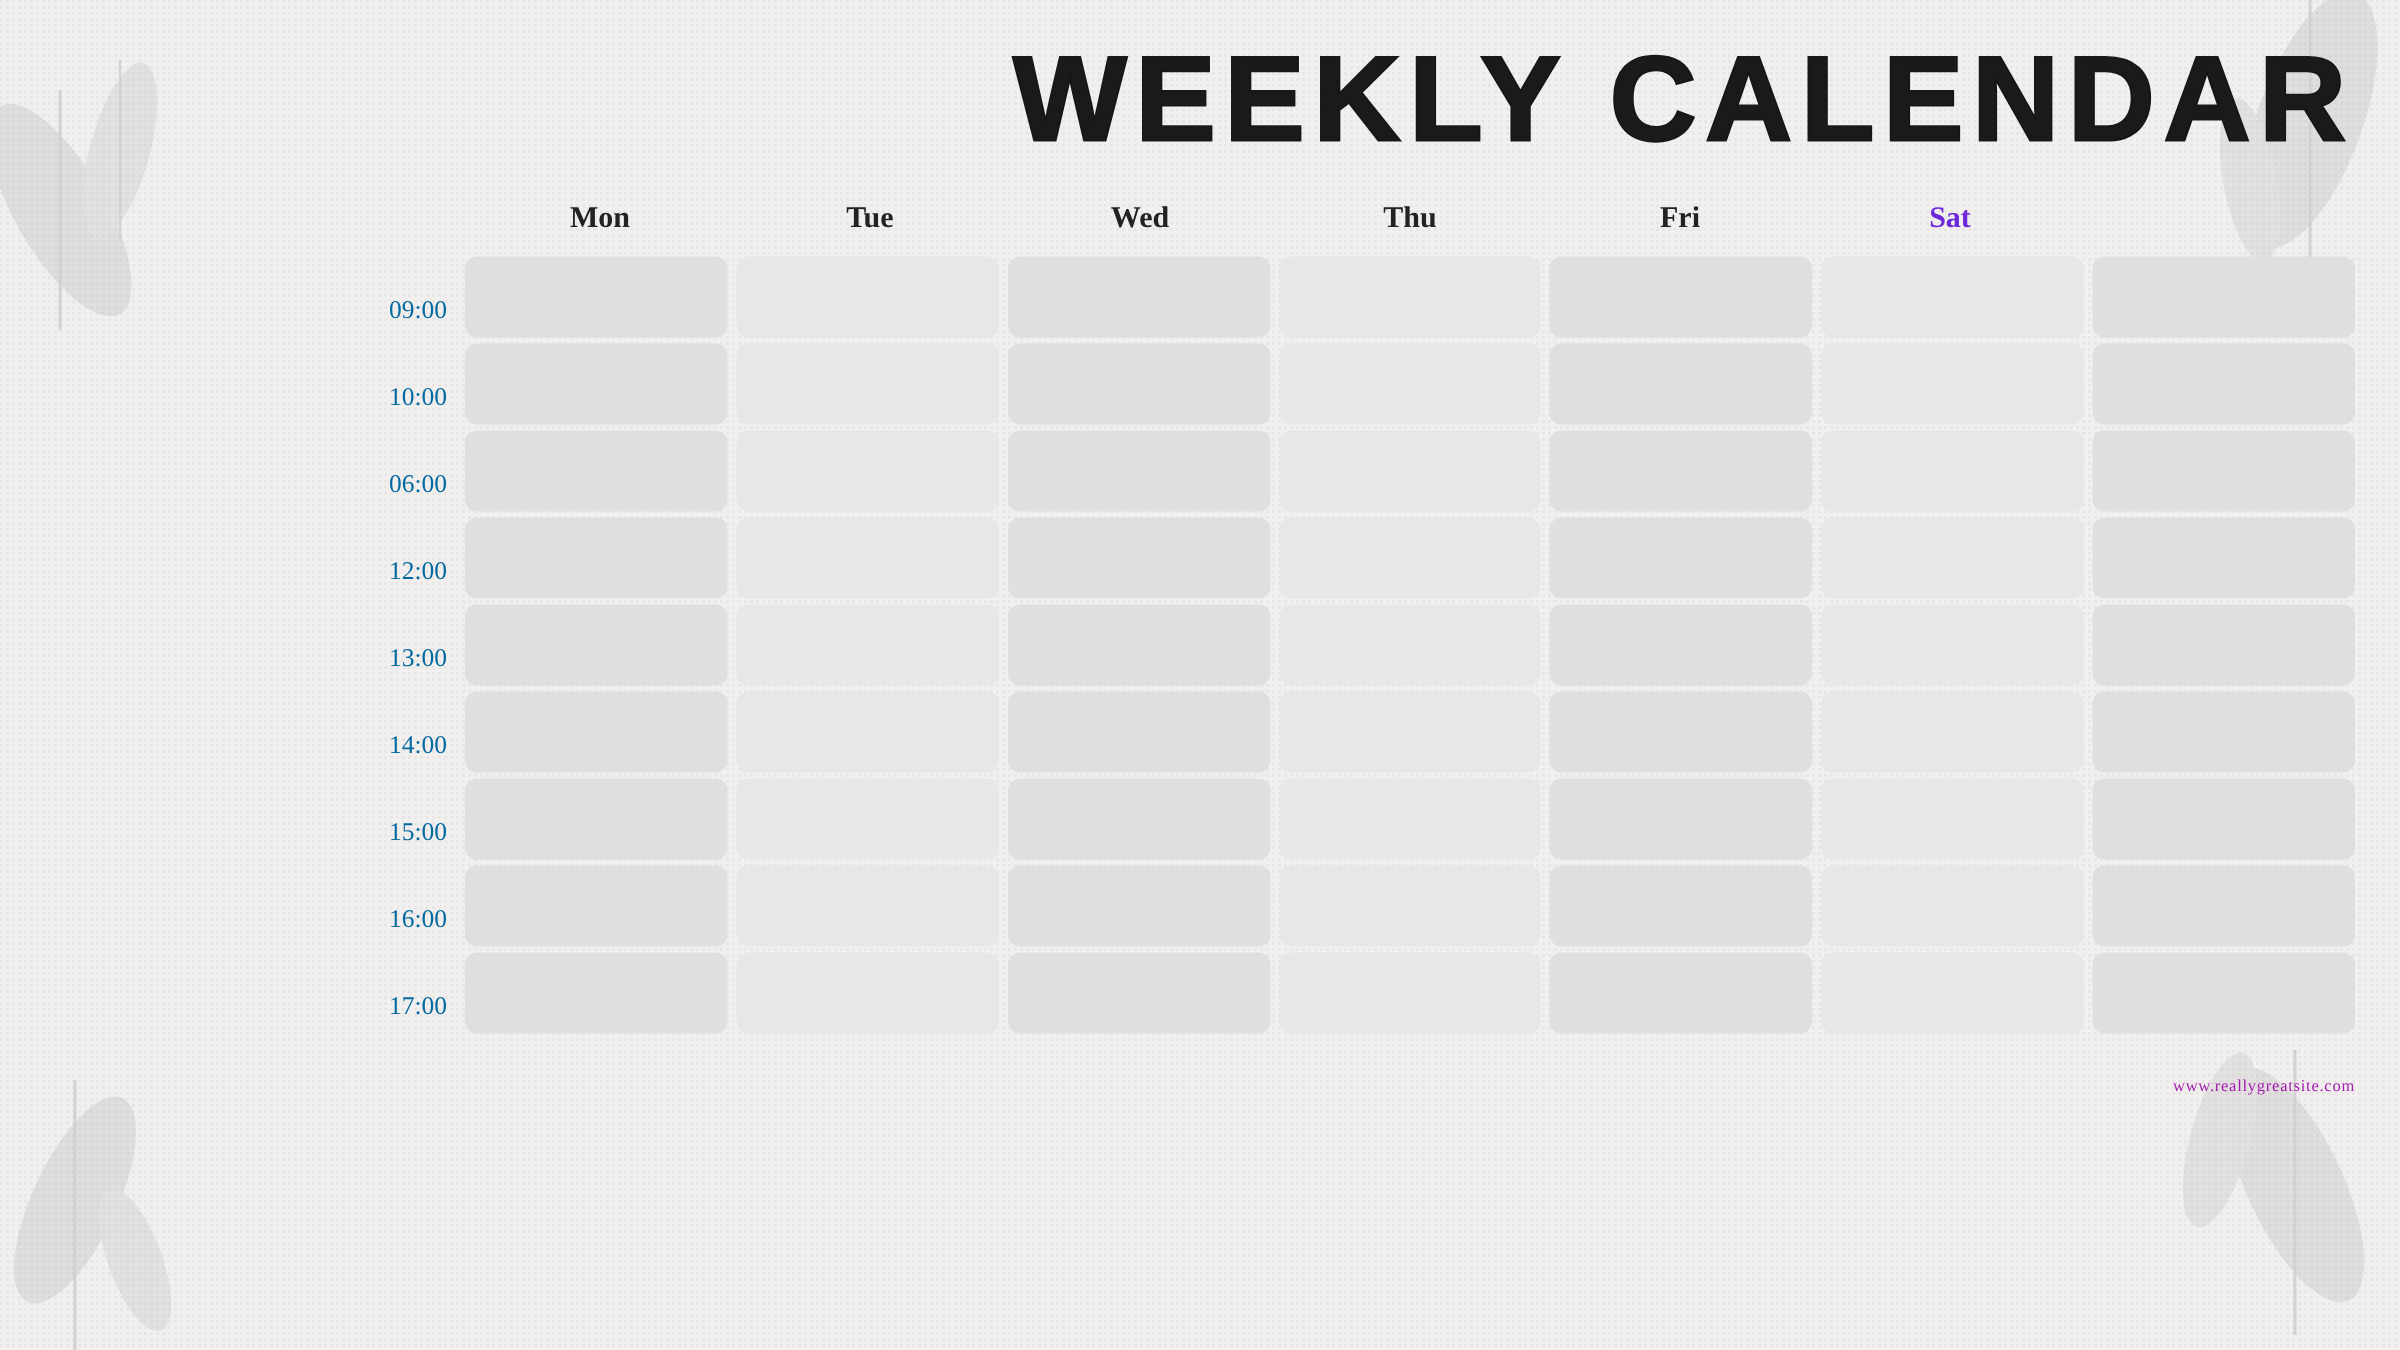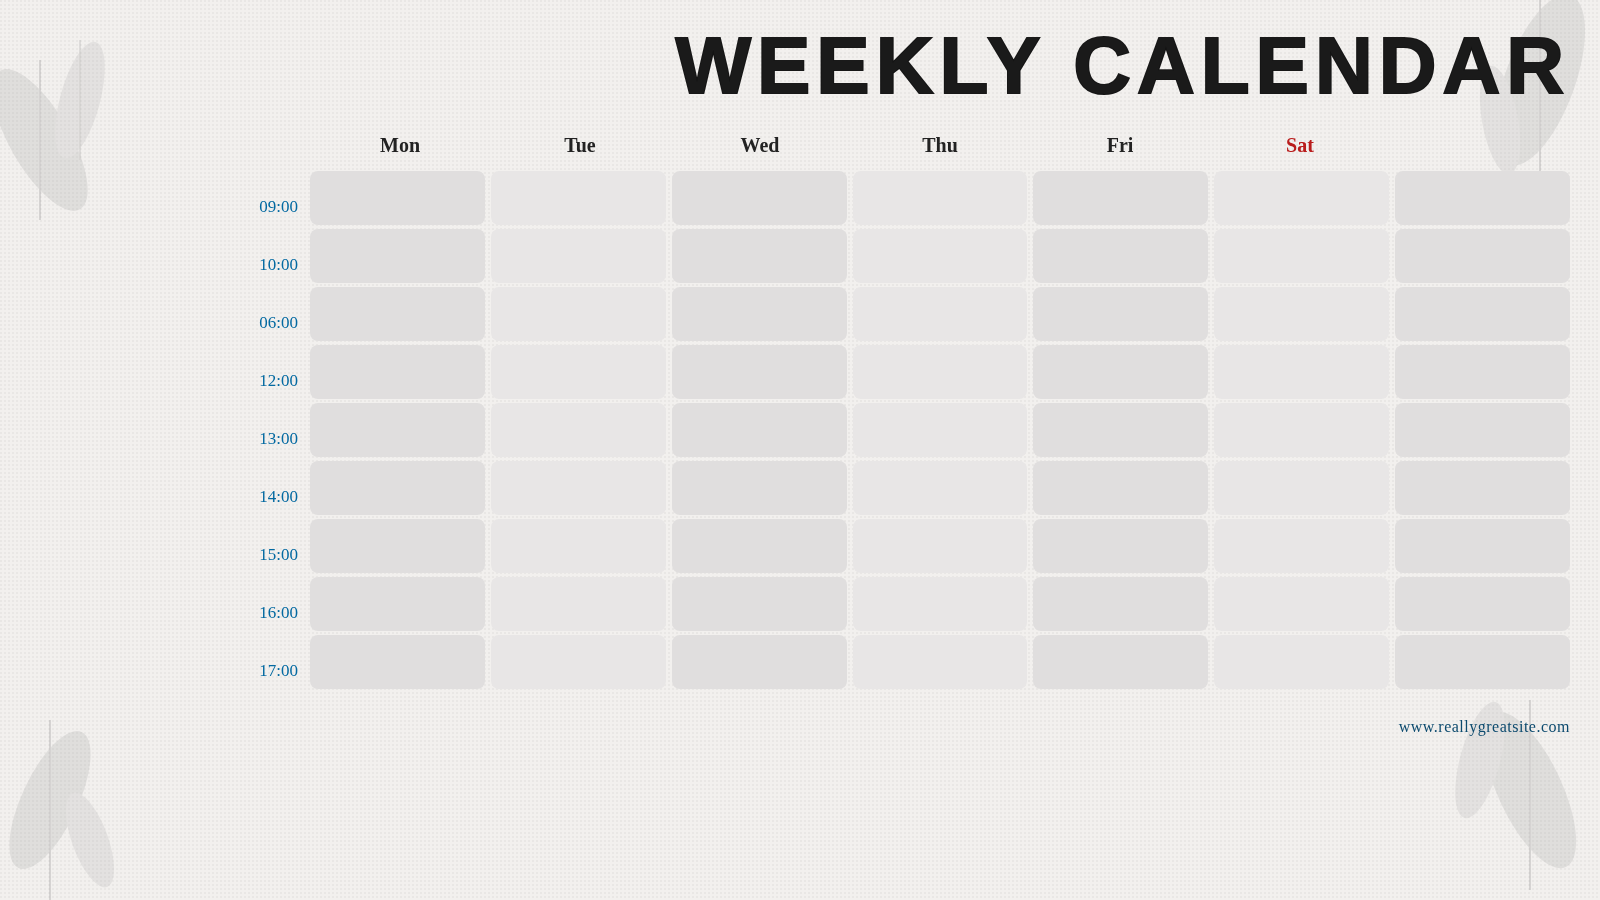--- a/index.html
+++ b/index.html
@@ -91,21 +91,21 @@
     .day-header {
       text-align: center;
       font-size: 20px;
       font-weight: 600;
       font-family: 'Georgia', serif;
       color: #222;
       padding: 4px 0 8px 0;
     }
 
     .day-header.weekend {
-      color: #b91c1c;
+      color: #6d28d9;
     }
 
     .time-slots {
       display: flex;
       flex-direction: column;
       gap: 4px;
     }
 
     .time-row {
       display: grid;
@@ -120,22 +120,22 @@
       height: 54px;
     }
 
     
     .slot.lighter {
       background-color: #e8e6e6;
     }
 
     .footer-url {
       margin-top: 16px;
-      font-size: 16px;
-      color: #0c4a6e;
+      font-size: 11px;
+      color: #a21caf;
       font-family: 'Georgia', serif;
       letter-spacing: 0.5px;
     }
 
     
     .leaf-svg {
       position: absolute;
       opacity: 0.2;
     }
   </style>

